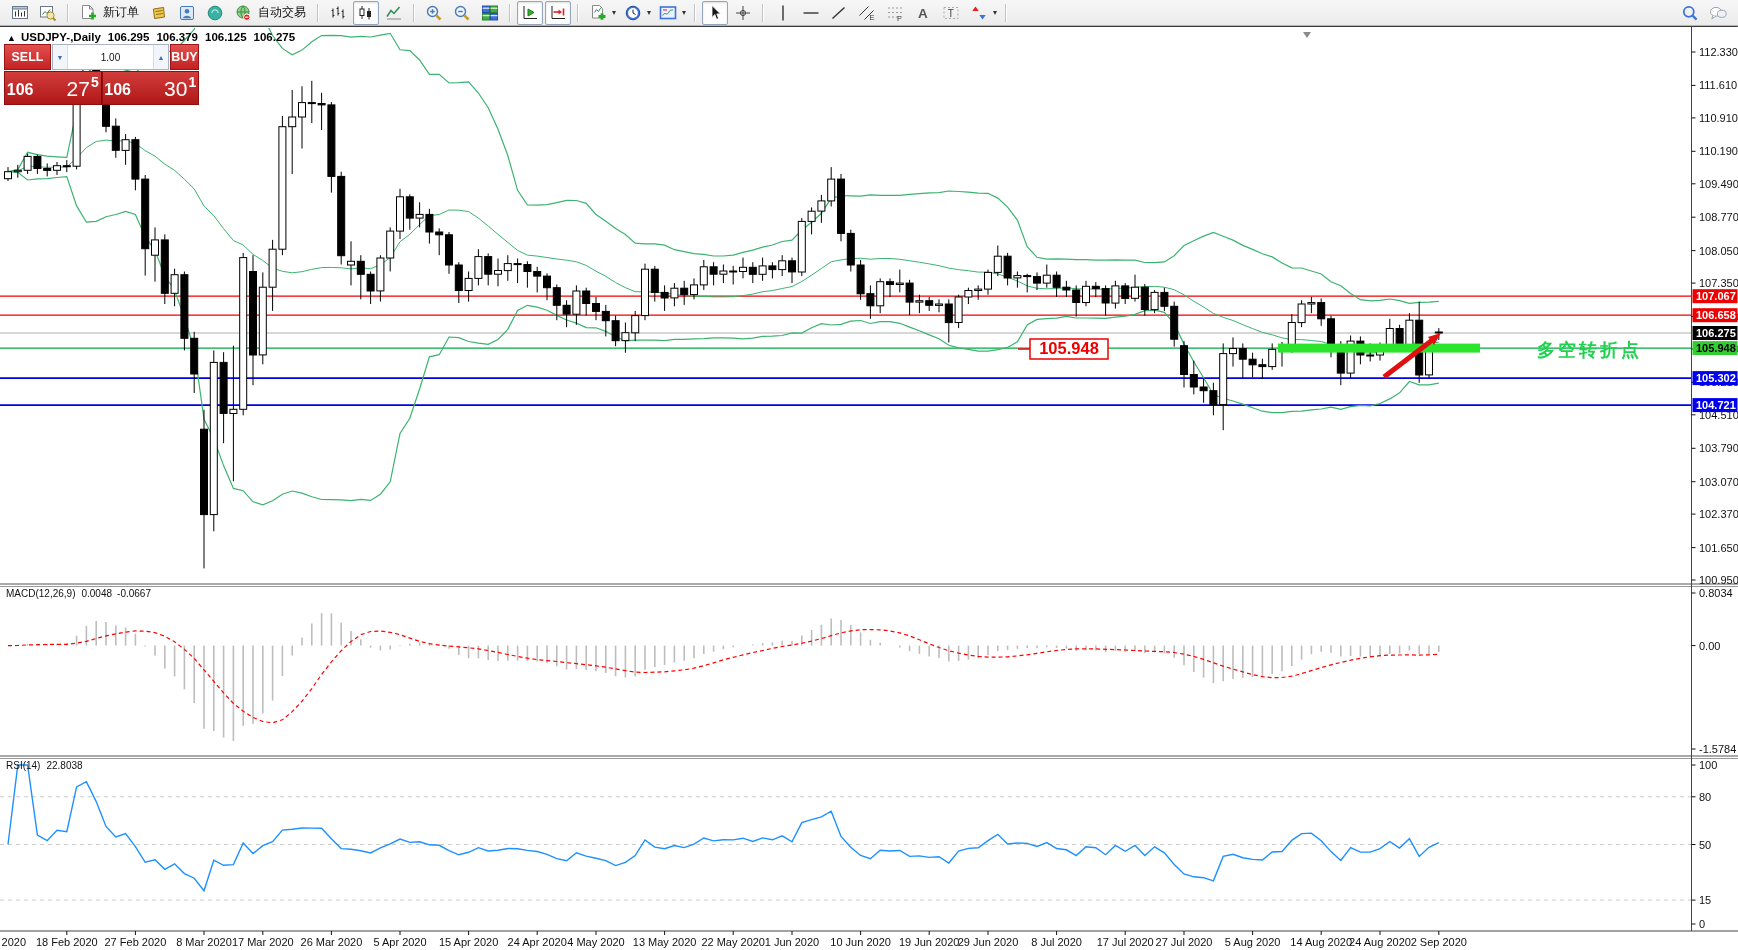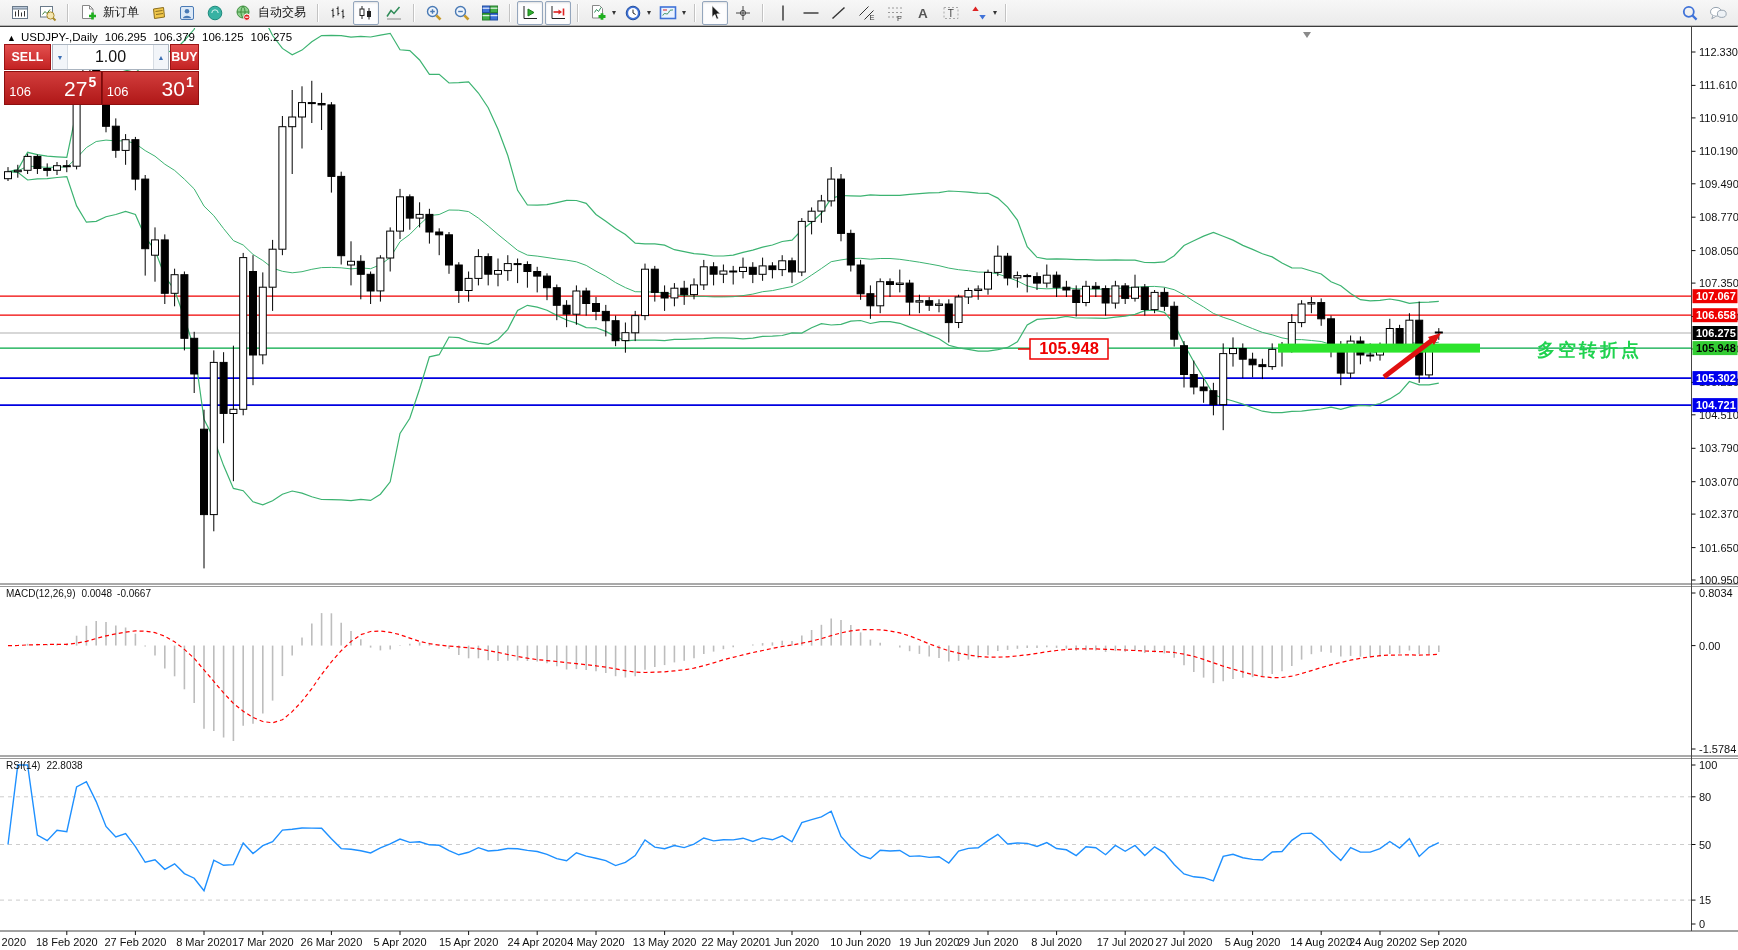--- a/index.html
+++ b/index.html
@@ -18,40 +18,40 @@
   .tfbtn{min-width:26px;height:19px;display:flex;align-items:center;justify-content:center;font-size:10.5px;
          font-weight:bold;color:#333;border:1px solid transparent;border-radius:2px;margin:0 1px;padding:0 3px;}
   .tfbtn.active{border:1px solid #9a9a9a;background:#fff;box-shadow:inset 0 1px 2px rgba(0,0,0,.15);}
   .tb-right{margin-left:auto;display:flex;align-items:center;}
 
   
   .chart-window{position:absolute;left:0;top:26px;width:1738px;height:924px;background:#fff;
                 border-top:1px solid #3c3c3c;border-right:1px solid #9a9a9a;box-sizing:border-box;}
   #chart-svg{position:absolute;left:0;top:0;}
 
-  .chart-title{position:absolute;left:7px;top:4px;font-size:11.5px;font-weight:normal;color:#000;white-space:nowrap;}
+  .chart-title{position:absolute;left:7px;top:4px;font-size:11.5px;font-weight:bold;color:#000;white-space:nowrap;}
   .chart-title .num{margin-left:7px;}
   .collapse{margin-right:5px;font-size:9px;}
 
   
   .trade-panel{position:absolute;left:4px;top:17px;width:195px;user-select:none;}
   .tp-row1{display:flex;height:26px;}
   .tp-btn{flex:0 0 auto;width:47px;background:linear-gradient(#e3504f,#c32222);color:#fff;font-weight:bold;
           font-size:12.5px;border:1px solid #9d1414;display:flex;align-items:center;justify-content:center;box-sizing:border-box;}
   .tp-btn.buy{width:29px;}
   .vol{flex:1;display:flex;border:1px solid #aab4c0;background:#fff;box-sizing:border-box;margin:0 1px;}
   .vol .spin{width:15px;display:flex;align-items:center;justify-content:center;font-size:7px;color:#3b6fb5;background:#f2f5f9;border:0;}
   .vol .spin.dn{border-right:1px solid #d7dde4;}
   .vol .spin.up{border-left:1px solid #d7dde4;}
-  .vol input{flex:1;border:0;outline:0;text-align:center;font-size:16px;font-family:"Liberation Sans",sans-serif;color:#111;width:40px;}
+  .vol input{flex:1;border:0;outline:0;text-align:center;font-size:10px;font-family:"Liberation Sans",sans-serif;color:#111;width:40px;}
   .tp-row2{display:flex;height:34px;margin-top:1px;}
   .tp-price{flex:1;background:linear-gradient(#d23d3c,#b01818);color:#fff;display:flex;align-items:flex-end;
             justify-content:center;padding-bottom:2px;box-sizing:border-box;border:1px solid #8d0f0f;}
   .tp-price.sellp{border-right:1px solid #7a0c0c;}
-  .tp-price .small{font-size:13px;font-weight:normal;margin:0 2px 3px 0;}
+  .tp-price .small{font-size:16px;font-weight:bold;margin:0 2px 3px 0;}
   .tp-price .big{font-size:21px;font-weight:normal;line-height:26px;margin-left:31px;}
   .tp-price .sup{font-size:14px;font-weight:bold;margin:0 0 12px 1px;}
 
   .ind-label{position:absolute;font-size:10px;color:#111;white-space:nowrap;}
   .ind-label .v1{margin-left:6px;}
   .ind-label .v2{margin-left:5px;}
 </style>
 </head>
 <body>
 

